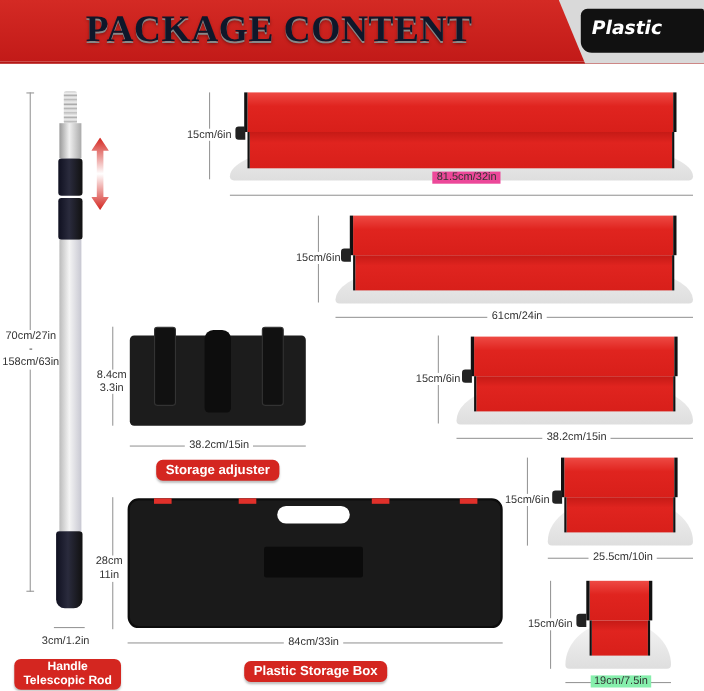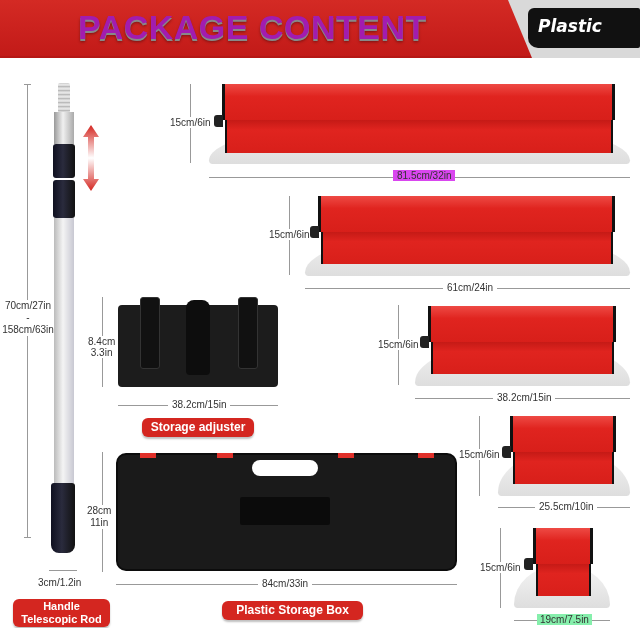--- a/index.html
+++ b/index.html
@@ -1,19 +1,19 @@
 <!DOCTYPE html>
 <html><head>
 <meta charset="utf-8">
 <style>
 *{box-sizing:border-box;margin:0;padding:0}
 body{width:640px;height:628px;background:#fff;position:relative;overflow:hidden;font-family:"Liberation Sans",sans-serif}
 .abs{position:absolute}
 .header{left:0;top:0;width:640px;height:58px;background:linear-gradient(180deg,#d42a24,#c21a18);border-bottom:2px solid #b51715}
-.header-title{left:78px;top:8px;font-family:Liberation Sans, sans-serif;font-weight:bold;font-size:34px;color:#a21caf;letter-spacing:0.5px;text-shadow:0 2px 0 #888,0 3px 3px rgba(0,0,0,.4)}
+.header-title{left:78px;top:8px;font-family:Liberation Serif, serif;font-weight:bold;font-size:34px;color:#0f172a;letter-spacing:0.5px;text-shadow:0 2px 0 #888,0 3px 3px rgba(0,0,0,.4)}
 .logo-bg{left:508px;top:0;width:132px;height:58px;background:#d9d9d9;clip-path:polygon(0 0,100% 0,100% 100%,24px 100%)}
 .logo-brush{left:528px;top:8px;width:112px;height:40px;background:#111;border-radius:6px 2px 2px 10px}
 .logo-text{left:538px;top:16px;font-family:"DejaVu Sans",sans-serif;font-style:italic;font-weight:bold;font-size:17px;color:#fff}
 .dim{font-size:10px;color:#333;white-space:nowrap}
 .vline{width:1px;background:#999}
 .hline{height:1px;background:#999}
 .tick-h{width:7px;height:1px;background:#999}
 .spatula-blade{background:linear-gradient(180deg,#f4f4f4,#dedede);border-radius:50% 50% 4px 4px / 100% 100% 4px 4px}
 .spatula-top{background:linear-gradient(180deg,#ee4a44 0%,#e0241f 35%,#d81f1a 100%);border-left:3px solid #111;border-right:3px solid #111}
 .spatula-bot{background:linear-gradient(180deg,#c51a16 0%,#e0241f 30%,#d81f1a 100%);border-left:2px solid #111;border-right:2px solid #111}
@@ -86,30 +86,30 @@
 </div>
 <div class="abs box" style="left:116px;top:453px;width:341px;height:118px"></div>
 <div class="abs" style="left:252px;top:460px;width:66px;height:16px;background:#fff;border-radius:8px"></div>
 <div class="abs" style="left:240px;top:497px;width:90px;height:28px;background:#0b0b0b;border-radius:2px"></div>
 <div class="abs" style="left:140px;top:453px;width:16px;height:5px;background:#e0302a"></div>
 <div class="abs" style="left:217px;top:453px;width:16px;height:5px;background:#e0302a"></div>
 <div class="abs" style="left:338px;top:453px;width:16px;height:5px;background:#e0302a"></div>
 <div class="abs" style="left:418px;top:453px;width:16px;height:5px;background:#e0302a"></div>
 <div class="abs hline" style="left:116px;top:584px;width:341px"></div>
 <div class="abs dim" style="left:258px;top:578px;background:#fff;padding:0 4px;font-size:10px">84cm/33in</div>
-<div class="abs label-pill" style="left:222px;top:601px;width:141px;height:19px;font-size:12px;line-height:19px">Plastic Storage Box</div>
+<div class="abs label-pill" style="left:222px;top:601px;width:130px;height:19px;font-size:12px;line-height:19px">Plastic Storage Box</div>
 
 <div class="abs vline" style="left:190px;top:84px;height:79px"></div>
 <div class="abs dim" style="left:170px;top:117px;background:#fff">15cm/6in</div>
 <div class="abs spatula-blade" style="left:209px;top:120px;width:421px;height:44px"></div>
 <div class="abs spatula-top" style="left:222px;top:84px;width:393px;height:36px"></div>
 <div class="abs spatula-bot" style="left:225px;top:120px;width:388px;height:33px"></div>
 <div class="abs clip" style="left:214px;top:115px"></div>
 <div class="abs hline" style="left:209px;top:177px;width:421px"></div>
-<div class="abs dim" style="left:393px;top:170px;background:#d946ef;padding:0 4px">81.5cm/32in</div>
+<div class="abs dim" style="left:393px;top:156px;background:#ec4899;padding:0 4px">81.5cm/32in</div>
 
 <div class="abs vline" style="left:289px;top:196px;height:79px"></div>
 <div class="abs dim" style="left:269px;top:229px;background:#fff">15cm/6in</div>
 <div class="abs spatula-blade" style="left:305px;top:232px;width:325px;height:44px"></div>
 <div class="abs spatula-top" style="left:318px;top:196px;width:297px;height:36px"></div>
 <div class="abs spatula-bot" style="left:321px;top:232px;width:292px;height:32px"></div>
 <div class="abs clip" style="left:310px;top:226px"></div>
 <div class="abs hline" style="left:305px;top:288px;width:325px"></div>
 <div class="abs dim" style="left:443px;top:282px;background:#fff;padding:0 4px">61cm/24in</div>
 

